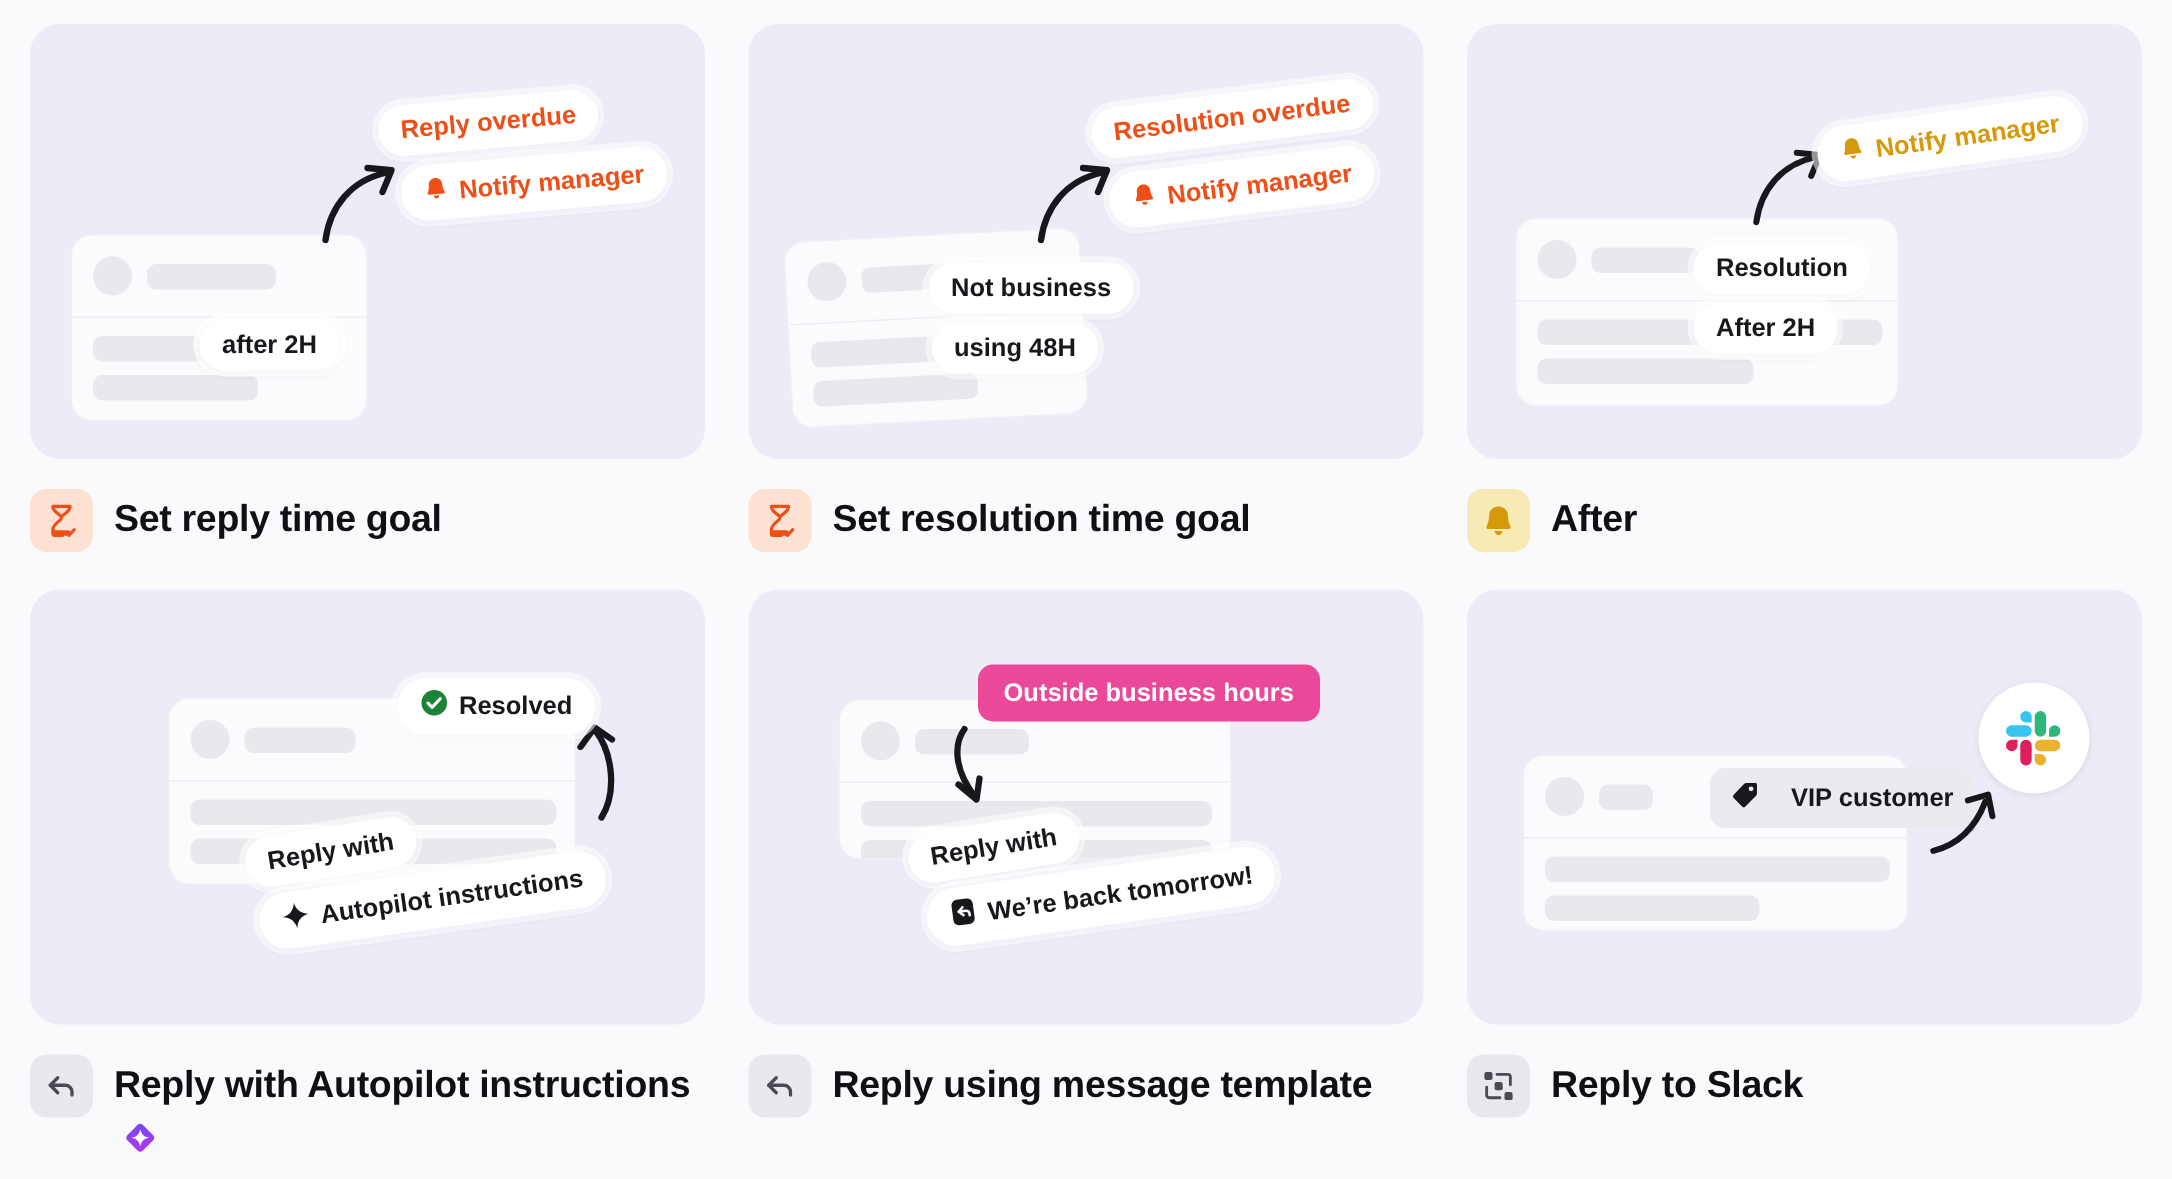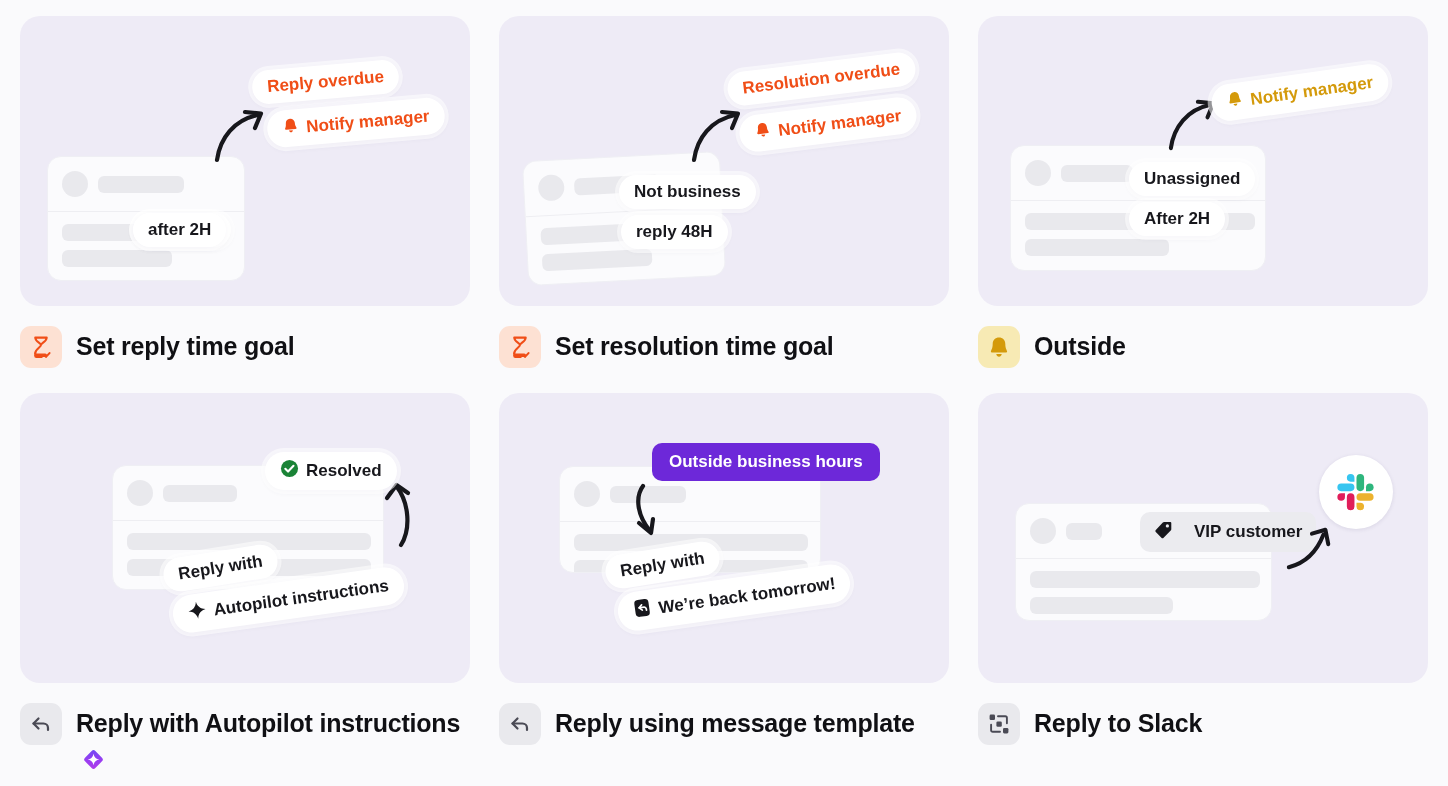--- a/index.html
+++ b/index.html
@@ -70,21 +70,21 @@
 
   .pill.flat {
     background: #EBEBEF;
     box-shadow: none;
     border-radius: 10px;
     padding: 8px 14px;
   }
 
   .tooltip {
     position: absolute;
-    background: #6d28d9;
+    background: #ec4899;
     color: #FFFFFF;
     border-radius: 10px;
     padding: 9px 17px;
     font-size: 17px;
     font-weight: bold;
     white-space: nowrap;
   }
 
   
   .arrow { position: absolute; }
@@ -214,21 +214,21 @@
           </svg>
         </span>
         <span>Notify manager</span>
       </div>
 
       <div class="pill" style="left:120px; top:159px;">
         <span>Not business</span>
       </div>
 
       <div class="pill" style="left:122px; top:199px;">
-        <span>reply 48H</span>
+        <span>using 48H</span>
       </div>
     </div>
 
     <div class="labelrow">
       <div class="labelicon orange">
         <svg width="25" height="25" viewBox="0 0 24 24" fill="none" stroke="#F04E17" stroke-width="2" stroke-linecap="round" stroke-linejoin="round">
           <path d="M6 2.5h11M6 2.5c0 4 5.5 5.2 5.5 7.2S6 13.5 6 17.5M17 2.5c0 4-5.5 5.2-5.5 7.2"></path>
           <path d="M6 17.5c0 1.3 0 2.2 0 2.7.0 .6.4 .9 1 .9h5.2"></path>
           <path d="M7.2 19.5h8.4" stroke-width="3.4"></path>
           <path d="M14.6 19.2l1.7 1.8 3.4-3.6"></path>
@@ -261,36 +261,36 @@
         <span>
           <svg width="17" height="18" viewBox="0 0 20 21" fill="#D49A0B">
             <path d="M10 2.2c-3.1 0-5.3 2.3-5.3 5.4 0 4.1-1.5 5.2-1.5 6.2 0 .6.5 1 1.2 1h11.2c.7 0 1.2-.4 1.2-1 0-1-1.5-2.1-1.5-6.2 0-3.1-2.2-5.4-5.3-5.4z"></path>
             <path d="M7.7 16c.3 1.4 1.2 2.3 2.3 2.3s2-0.9 2.3-2.3z"></path>
           </svg>
         </span>
         <span>Notify manager</span>
       </div>
 
       <div class="pill" style="left:151px; top:146px;">
-        <span>Unassigned</span>
+        <span>Resolution</span>
       </div>
 
       <div class="pill" style="left:151px; top:186px;">
         <span>After 2H</span>
       </div>
     </div>
 
     <div class="labelrow">
       <div class="labelicon amber">
         <svg width="24" height="25" viewBox="0 0 20 21" fill="#D49A0B">
           <path d="M10 2.2c-3.1 0-5.3 2.3-5.3 5.4 0 4.1-1.5 5.2-1.5 6.2 0 .6.5 1 1.2 1h11.2c.7 0 1.2-.4 1.2-1 0-1-1.5-2.1-1.5-6.2 0-3.1-2.2-5.4-5.3-5.4z"></path>
           <path d="M7.7 16c.3 1.4 1.2 2.3 2.3 2.3s2-0.9 2.3-2.3z"></path>
         </svg>
       </div>
-      <div class="labeltext">Outside</div>
+      <div class="labeltext">After</div>
     </div>
   </div>
 
   <div class="cell c1 r2">
     <div class="panel">
 
       <div class="ticket" style="left:92px; top:72px; width:272px; height:125px;">
         <div class="thead">
           <div class="avatar"></div>
           <div class="bar" style="width:74px;"></div>

